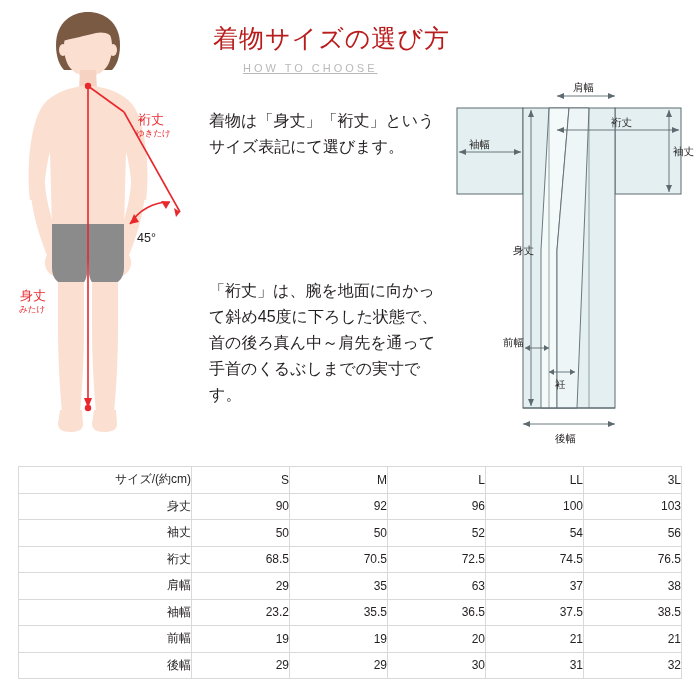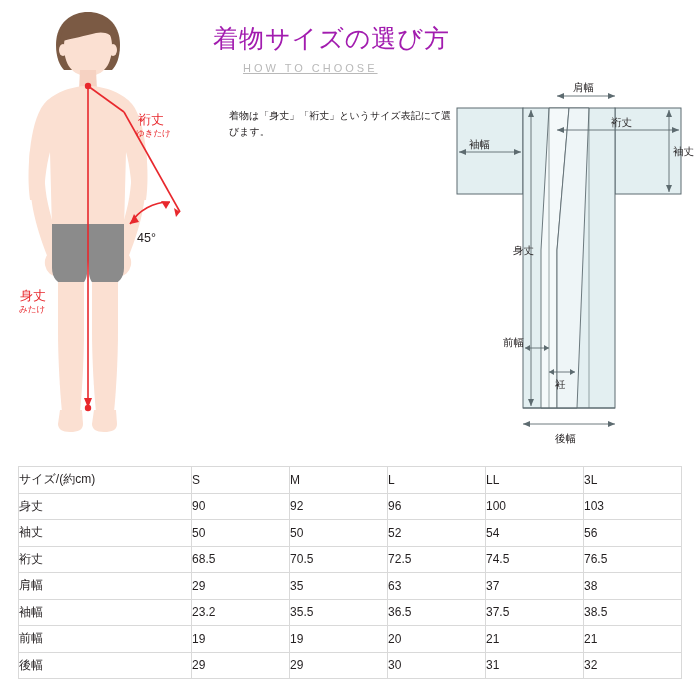--- a/index.html
+++ b/index.html
@@ -42,39 +42,39 @@
     left: 205px; top: 0;
     width: 240px;
     height: 460px;
   }
   #title {
     position: absolute;
     left: 8px;
     top: 22px;
     font-size: 25px;
     letter-spacing: 1px;
-    color: #a21caf;
+    color: #b91c1c;
     font-weight: normal;
     white-space: nowrap;
   }
   #subtitle {
     position: absolute;
     left: 38px;
     top: 62px;
     font-size: 11px;
     letter-spacing: 3px;
     color: #b9b9b9;
     white-space: nowrap;
     text-decoration: underline;
   }
   .para {
     position: absolute;
-    left: 24px;
+    left: 4px;
     width: 232px;
-    font-size: 10px;
+    font-size: 16px;
     line-height: 1.62;
     color: #231f20;
   }
   #para1 { top: 108px; }
   #para2 { top: 170px; }
   #para3 { top: 278px; }
 
   
   #kimono-panel {
     position: absolute;
@@ -87,21 +87,21 @@
   #size-table {
     position: absolute;
     left: 18px;
     top: 466px;
     width: 664px;
     border-collapse: collapse;
     font-size: 12px;
   }
   #size-table td, #size-table th {
     border: 1px solid #d9d9d9;
-    text-align: left;
+    text-align: right;
     padding: 0;
     height: 25.5px;
     font-weight: normal;
     color: #231f20;
   }
   #size-table td.rowhead, #size-table th.rowhead {
     width: 174px;
   }
   #size-table td.cell, #size-table th.cell {
     width: 98px;
@@ -183,20 +183,21 @@
         <text x="20" y="300" font-size="13" fill="#e8282d" font-family="'Liberation Sans',sans-serif">身丈</text>
         <text x="19" y="312" font-size="8.5" fill="#e8282d" font-family="'Liberation Sans',sans-serif">みたけ</text>
         <text x="137" y="242" font-size="12.5" fill="#231f20" font-family="'Liberation Sans',sans-serif">45°</text>
       </svg>
     </div>
 
     <div id="text-panel">
       <div id="title">着物サイズの選び方</div>
       <div id="subtitle">HOW TO CHOOSE</div>
       <div class="para" id="para1">着物は「身丈」「裄丈」というサイズ表記にて選びます。</div>
+      <div class="para" id="para3">「裄丈」は、腕を地面に向かって斜め45度に下ろした状態で、首の後ろ真ん中～肩先を通って手首のくるぶしまでの実寸です。</div>
     </div>
 
     <div id="kimono-panel">
       <svg width="255" height="460" viewBox="0 0 255 460">
         <g>
 
           <rect x="12" y="108" width="66" height="86" fill="#e3eff1" stroke="#5d6b70" stroke-width="1"></rect>
 
           <rect x="170" y="108" width="66" height="86" fill="#e3eff1" stroke="#5d6b70" stroke-width="1"></rect>
 

